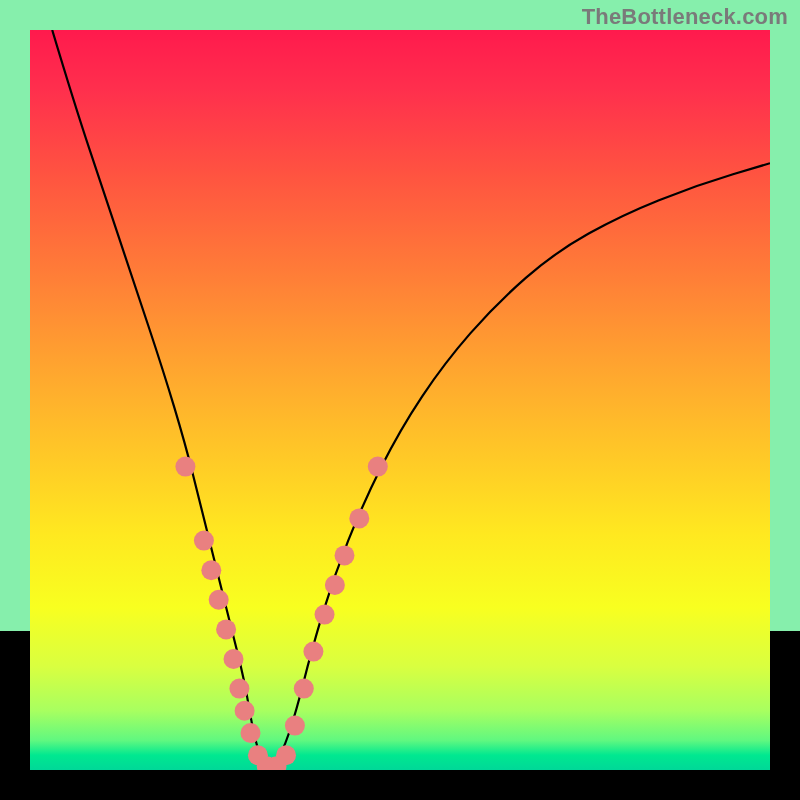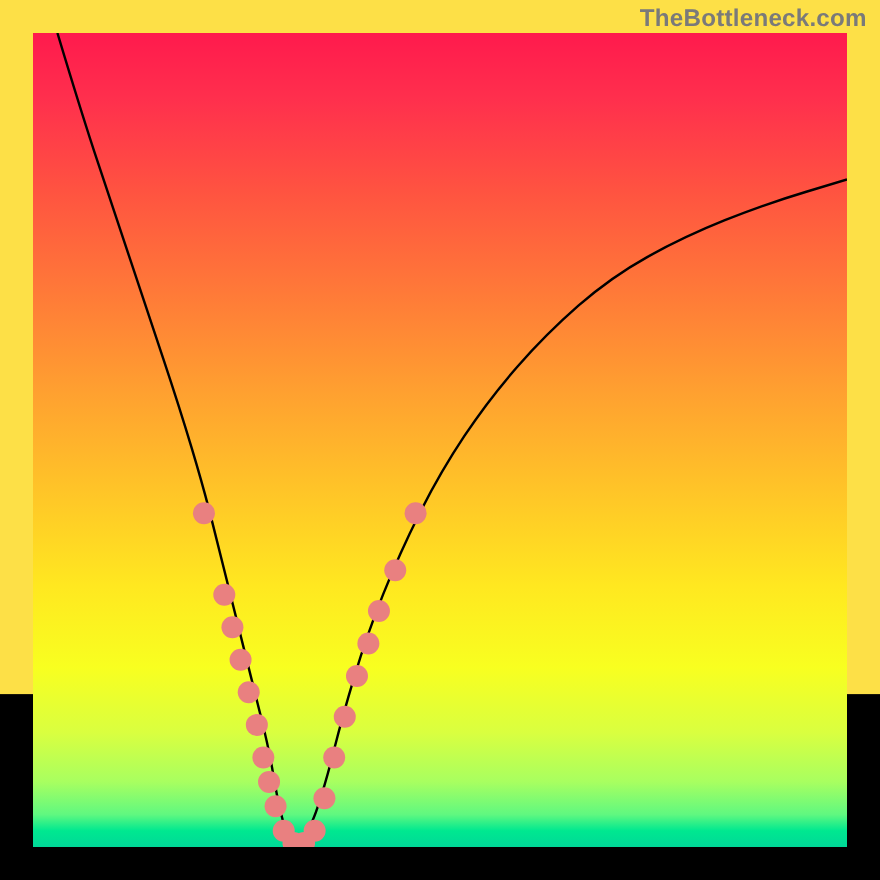--- a/index.html
+++ b/index.html
@@ -9,21 +9,21 @@
     height: 800px;
     background: #000;
     overflow: hidden;
   }
   .frame {
     position: absolute;
     left: 0;
     top: 0;
     width: 800px;
     height: 631px;
-    background: #fde047;
+    background: #86efac;
   }
   .plot-area {
     position: absolute;
     left: 30px;
     top: 30px;
     width: 740px;
     height: 740px;
     background: linear-gradient(to bottom,
       #ff1a4d 0%,
       #ff2f4d 8%,

